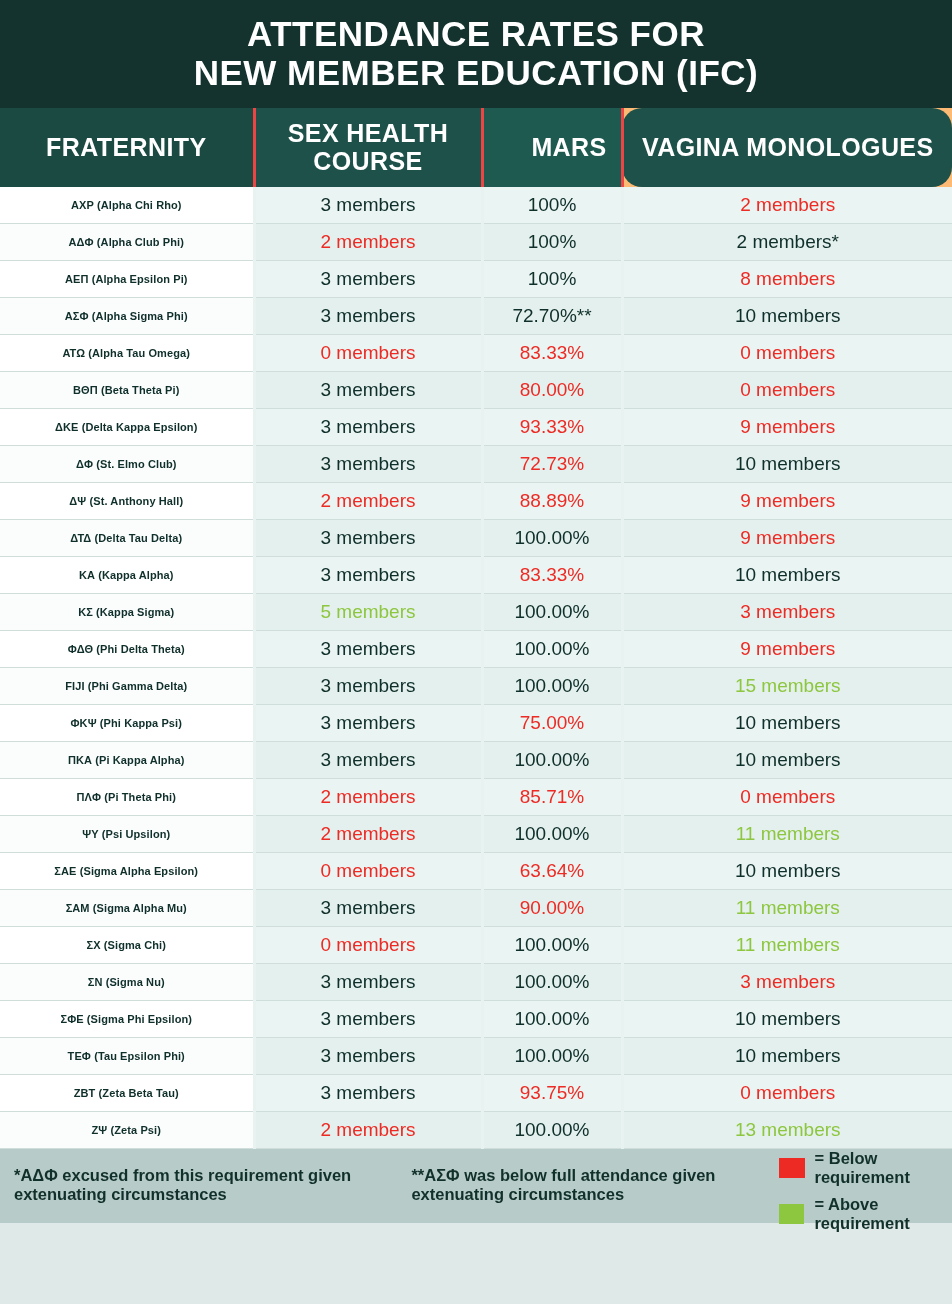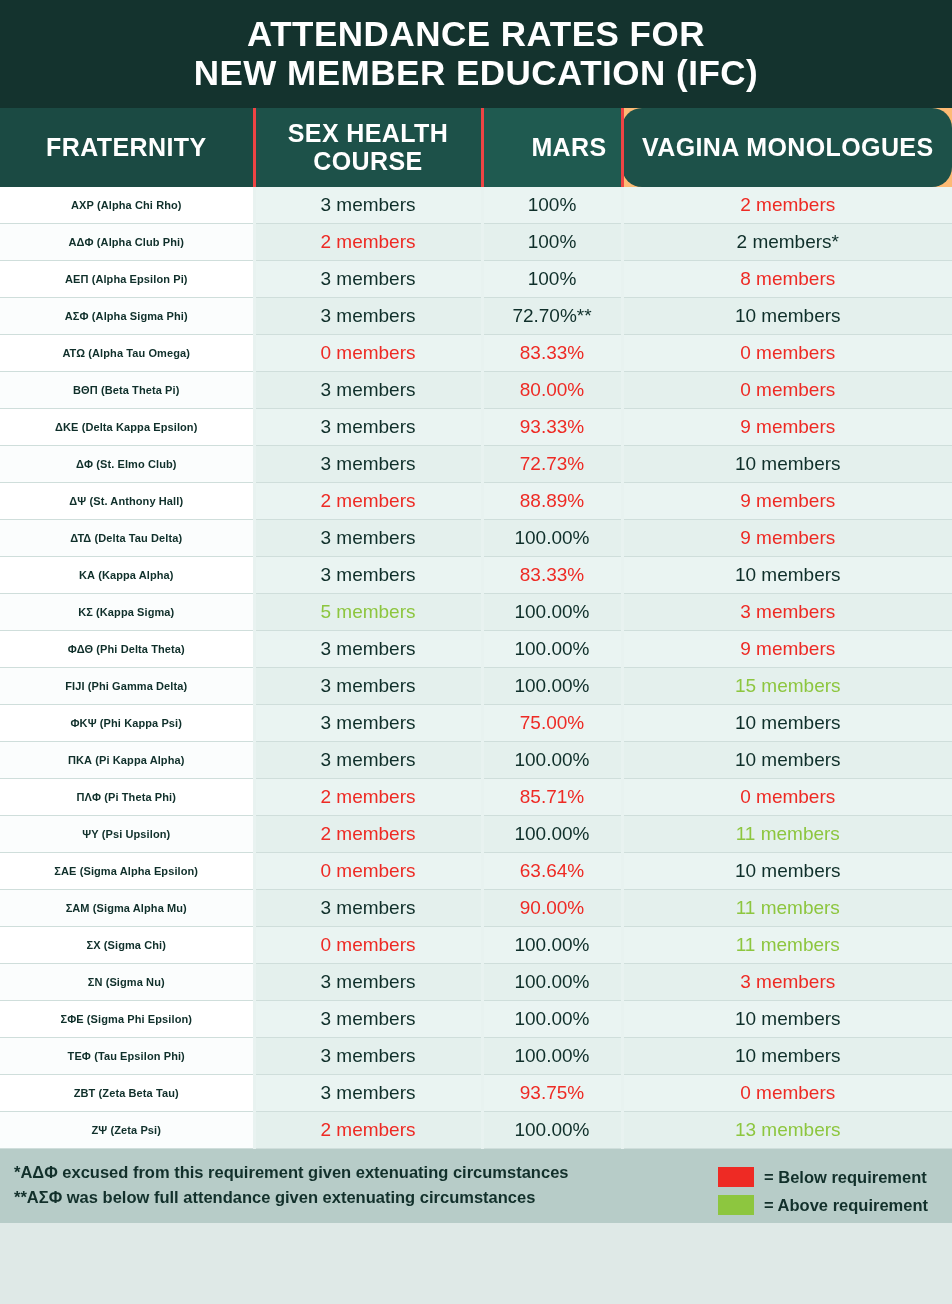--- a/index.html
+++ b/index.html
@@ -90,21 +90,21 @@
   
   .footer {
     flex: 1 1 auto;
     background: #b7ccc8;
     display: flex;
     align-items: center;
     justify-content: space-between;
     padding: 6px 18px 8px 14px;
     min-height: 74px;
   }
-  .notes { display: flex; flex-direction: column; gap: 6px; }
+  .notes { display: flex; flex-direction: row; gap: 6px; }
   .note {
     font-size: 16.5px;
     font-weight: bold;
     color: #12302b;
   }
   .legend { display: flex; flex-direction: column; gap: 8px; padding-right: 6px; margin-top: 12px; }
   .legend-row { display: flex; align-items: center; gap: 10px; }
   .swatch {
     width: 36px; height: 20px; display: inline-block;
   }

